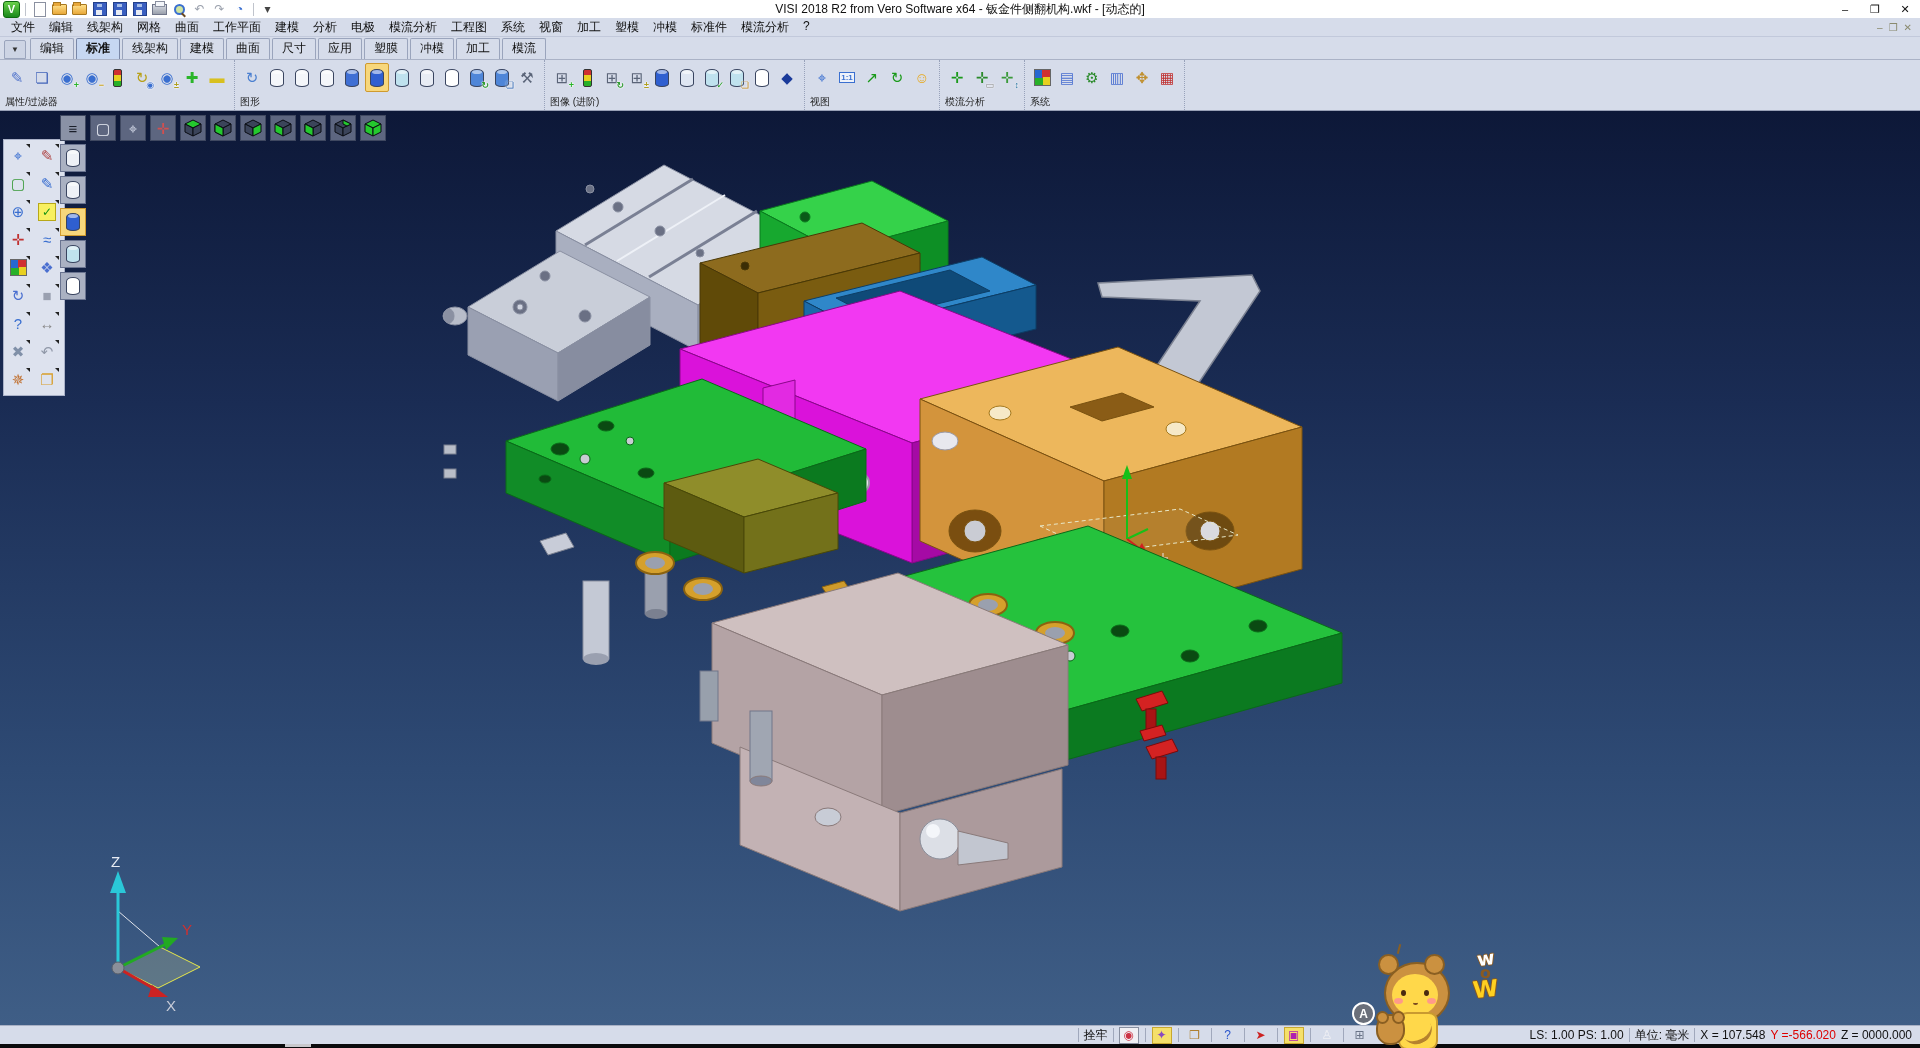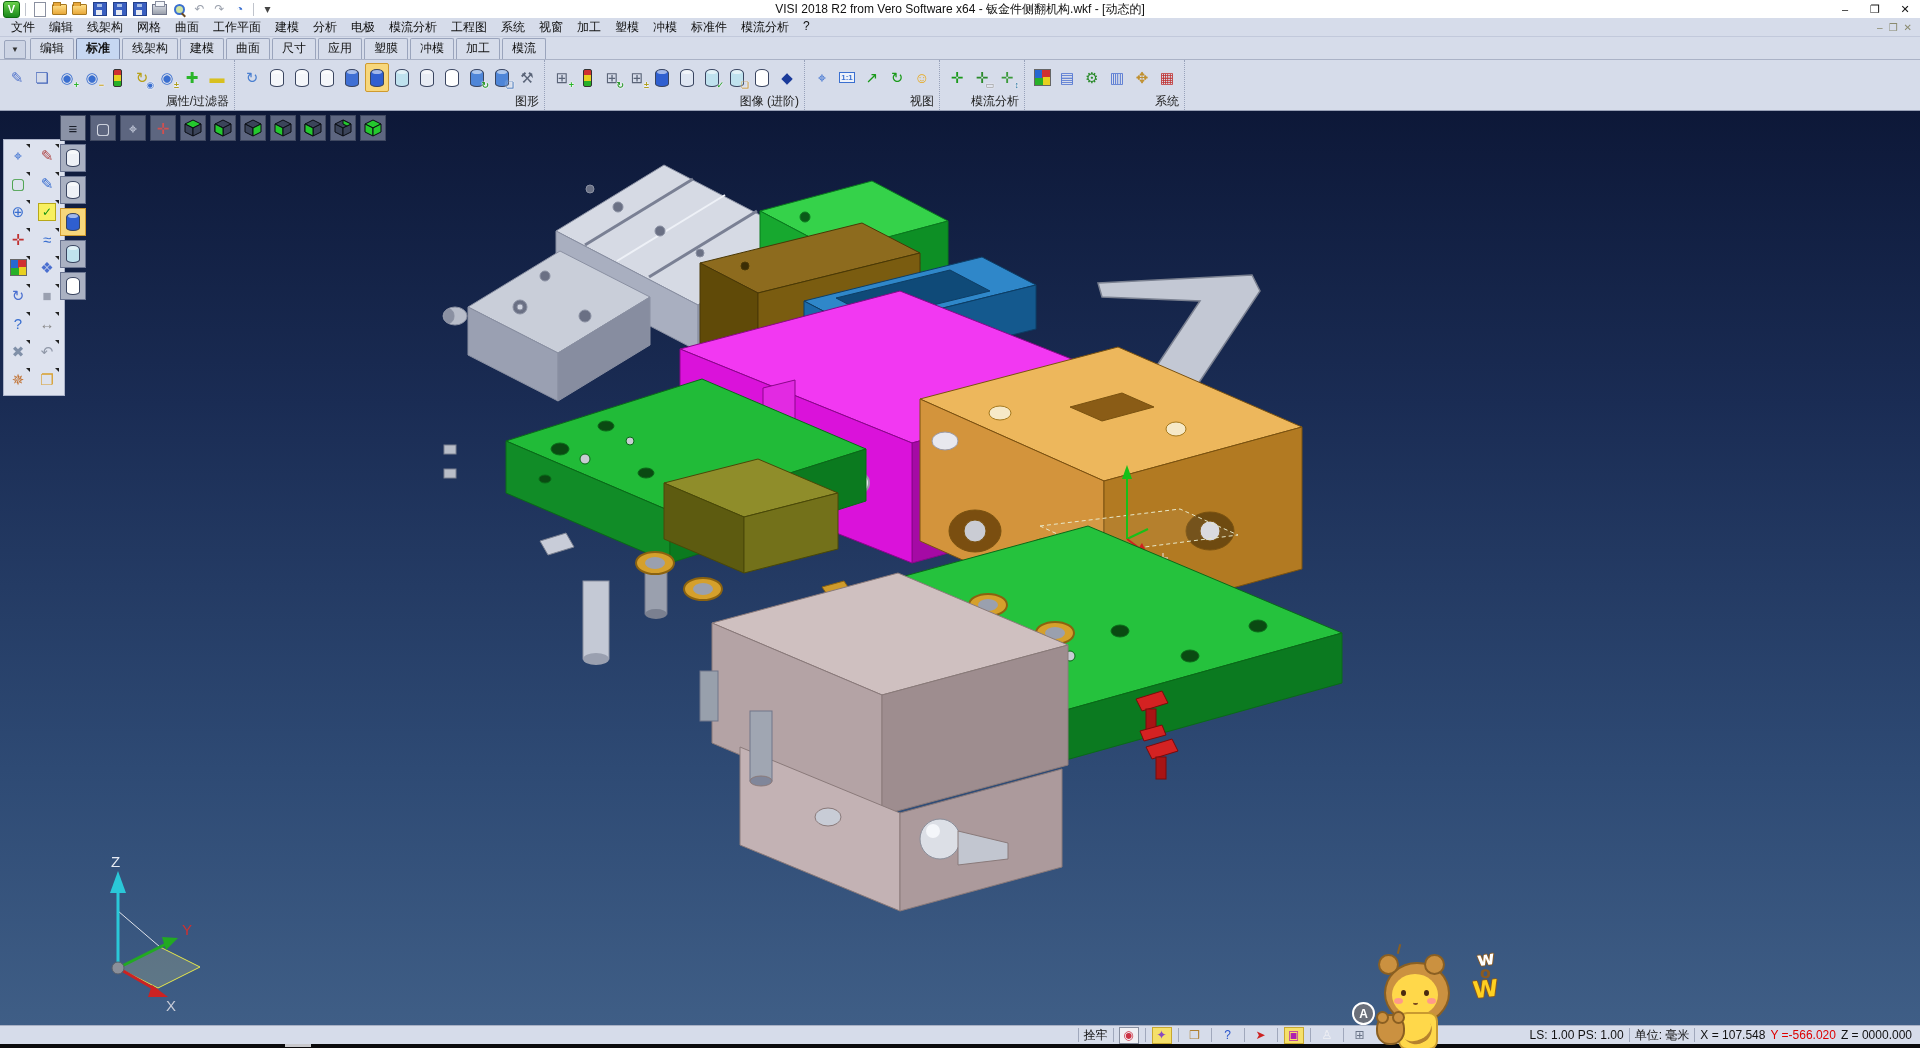--- a/index.html
+++ b/index.html
@@ -40,21 +40,21 @@
   
   .tabrow{height:22px;background:#d6dcea;display:flex;align-items:flex-end;padding-left:4px;gap:2px;flex:0 0 22px;border-bottom:1px solid #aab2c6;}
   .tab-dd{width:20px;height:17px;border:1px solid #9aa4bc;background:#cdd4e4;display:flex;align-items:center;justify-content:center;font-size:8px;color:#333;margin-right:2px;border-radius:2px 2px 0 0;}
   .tab{border:1px solid #9aa4bc;border-bottom:none;padding:1px 9px 2px;background:#d6dcea;border-radius:2px 2px 0 0;font-size:12px;white-space:nowrap;}
   .tab.active{background:#c6d7f2;font-weight:bold;border-color:#7a88a8;font-family:Liberation Mono, monospace;}
 
   
   .ribbon{height:50px;background:#d6dcea;display:flex;align-items:stretch;border-bottom:1px solid #98a0b6;flex:0 0 50px;}
   .rgroup{display:flex;flex-direction:column;border-right:1px dotted #98a2ba;padding:0 5px;}
   .ricons{display:flex;align-items:center;gap:1px;height:35px;}
-  .rlabel{text-align:right;font-size:12px;color:#222;height:13px;line-height:13px;white-space:nowrap;}
+  .rlabel{text-align:left;font-size:10px;color:#222;height:13px;line-height:13px;white-space:nowrap;}
   .icon-btn{width:22px;height:27px;display:inline-flex;align-items:center;justify-content:center;position:relative;border-radius:2px;border:1px solid transparent;}
   .icon-btn .glyph{font-size:15px;}
   .icon-btn.sel{background:#f7d77c;border:1px solid #cf9a2e;}
   .badge{position:absolute;right:-1px;bottom:1px;font-size:9px;font-weight:bold;text-shadow:0 0 2px #fff,0 0 2px #fff;}
   .cyl{width:12px;height:16px;border:1px solid #3a4560;border-radius:50% 50% 46% 46% / 24% 24% 18% 18%;position:relative;}
   .cyl::before{content:"";position:absolute;left:1px;right:1px;top:0;height:4px;border-radius:50%;background:rgba(255,255,255,.55);}
   .hatch{background-image:repeating-linear-gradient(90deg,rgba(60,70,100,.85) 0 1px,transparent 1px 3px);}
   .traffic{width:7px;height:16px;border:1px solid #333;border-radius:2px;
            background:linear-gradient(#d03030 0 33%,#e8d020 33% 66%,#28b028 66% 100%);}
   .palette{width:15px;height:15px;border:1px solid #666;

